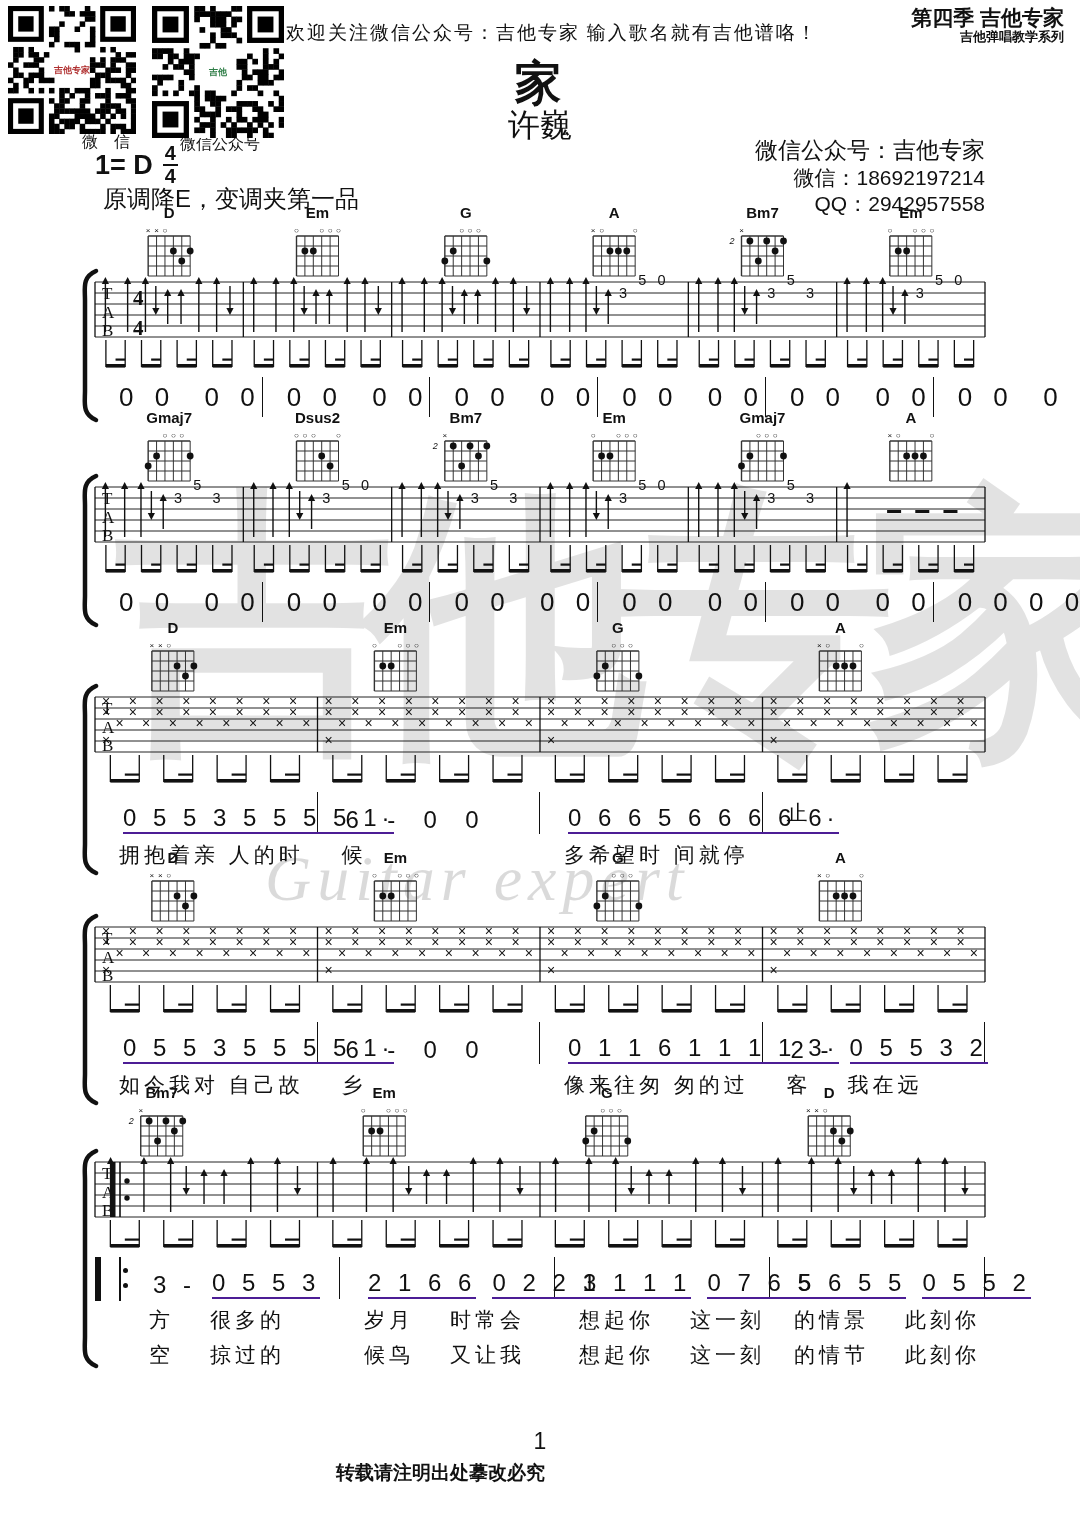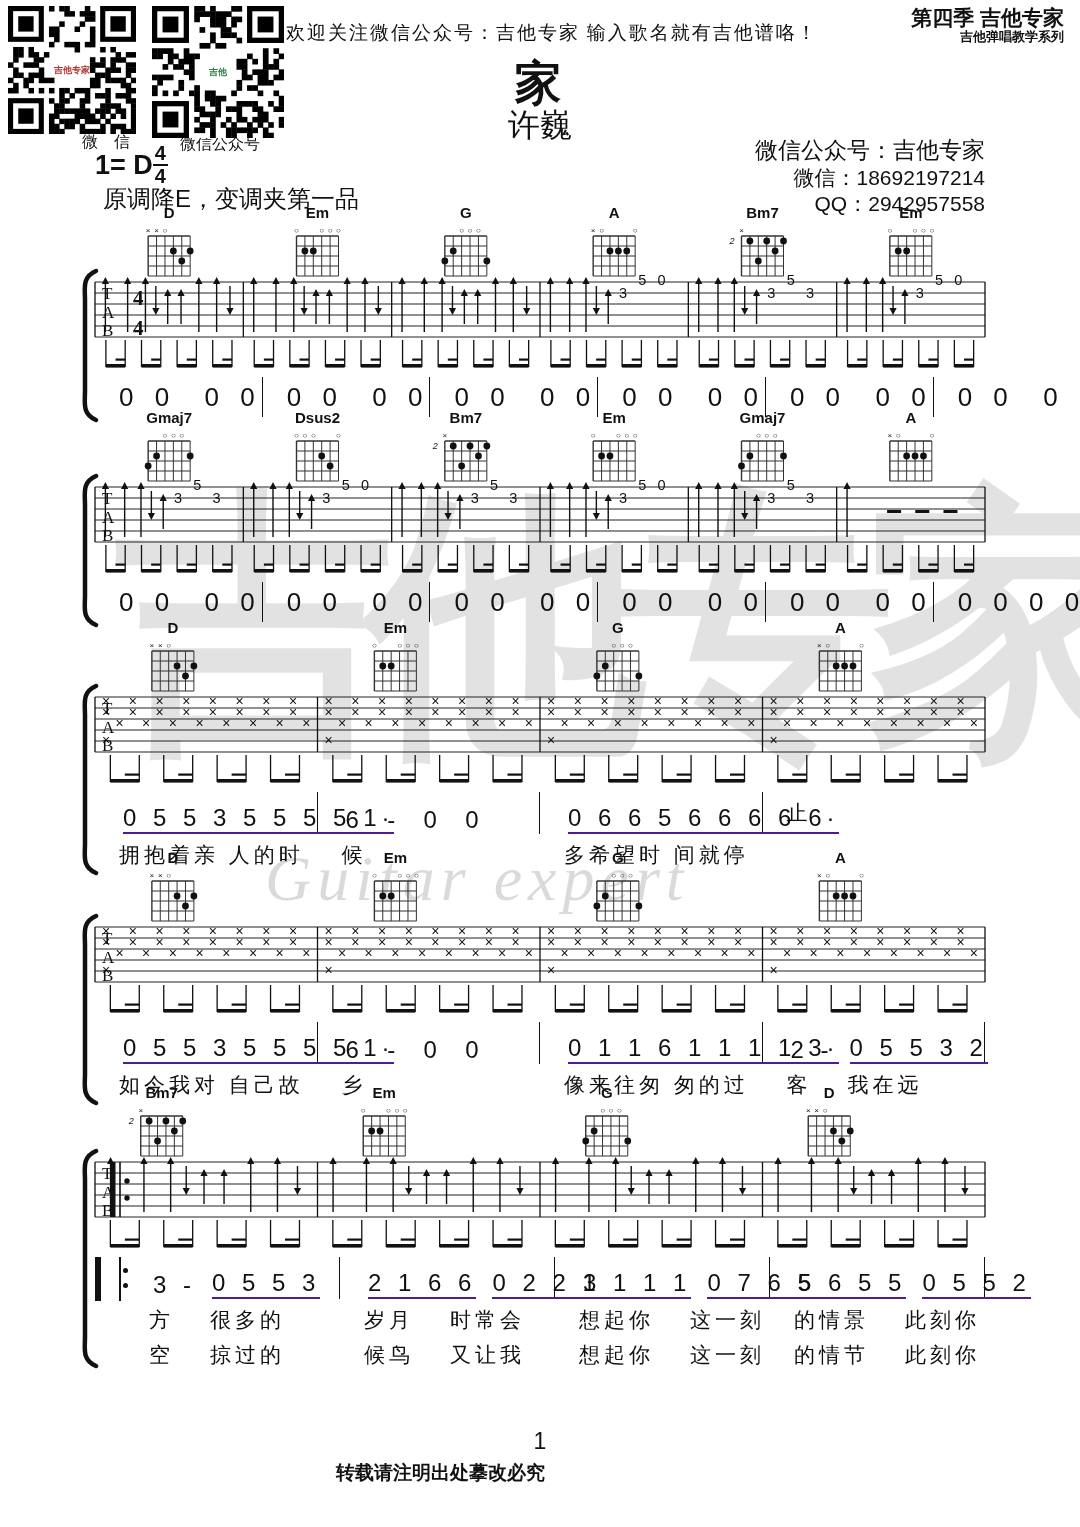--- a/index.html
+++ b/index.html
@@ -7,21 +7,21 @@
        font-family:"Liberation Sans","DejaVu Sans",sans-serif;color:#111;overflow:hidden}
   .abs{position:absolute}
   
   #welcome{left:286px;top:20px;font-size:19px;letter-spacing:2px;font-family:"Liberation Serif",serif}
   #series1{right:16px;top:4px;font-size:21px;font-weight:bold;text-align:right}
   #series2{right:16px;top:28px;font-size:13px;font-weight:bold;text-align:right}
   #title{left:0;top:52px;width:1080px;text-align:center;font-size:47px;font-weight:bold;letter-spacing:4px}
   #artist{left:0;top:104px;width:1080px;text-align:center;font-size:32px}
   #qr1-label{left:8px;top:132px;width:128px;text-align:right;font-size:16px;font-family:"Liberation Serif",serif;letter-spacing:6px}
   #qr2-label{left:152px;top:134px;width:136px;text-align:center;font-size:16px;font-family:"Liberation Serif",serif}
-  #keyline{left:95px;top:144px;font-size:27px;font-weight:bold;display:flex;align-items:center;}
+  #keyline{left:95px;top:144px;font-size:27px;font-weight:bold;display:flex;align-items:center;gap:10px}
   .frac{display:inline-flex;flex-direction:column;align-items:center;font-size:20px;line-height:.95;font-weight:bold}
   .frac .bar{width:15px;height:2px;background:#111;margin:1px 0}
   #tuning{left:103px;top:183px;font-size:24px;font-weight:normal}
   #contact{right:95px;top:136px;text-align:right;line-height:1.25}
   #contact .c1{font-size:23px}
   #contact .c2,#contact .c3{font-size:21px}
   
   #wm-cn{left:115px;top:440px;font-size:280px;font-weight:bold;letter-spacing:-30px;color:#000;opacity:.11;z-index:0;white-space:nowrap}
   #wm-en{left:265px;top:842px;font-size:64px;font-style:italic;letter-spacing:6px;
          font-family:"Liberation Serif",serif;color:#000;opacity:.14;z-index:0;white-space:nowrap}

